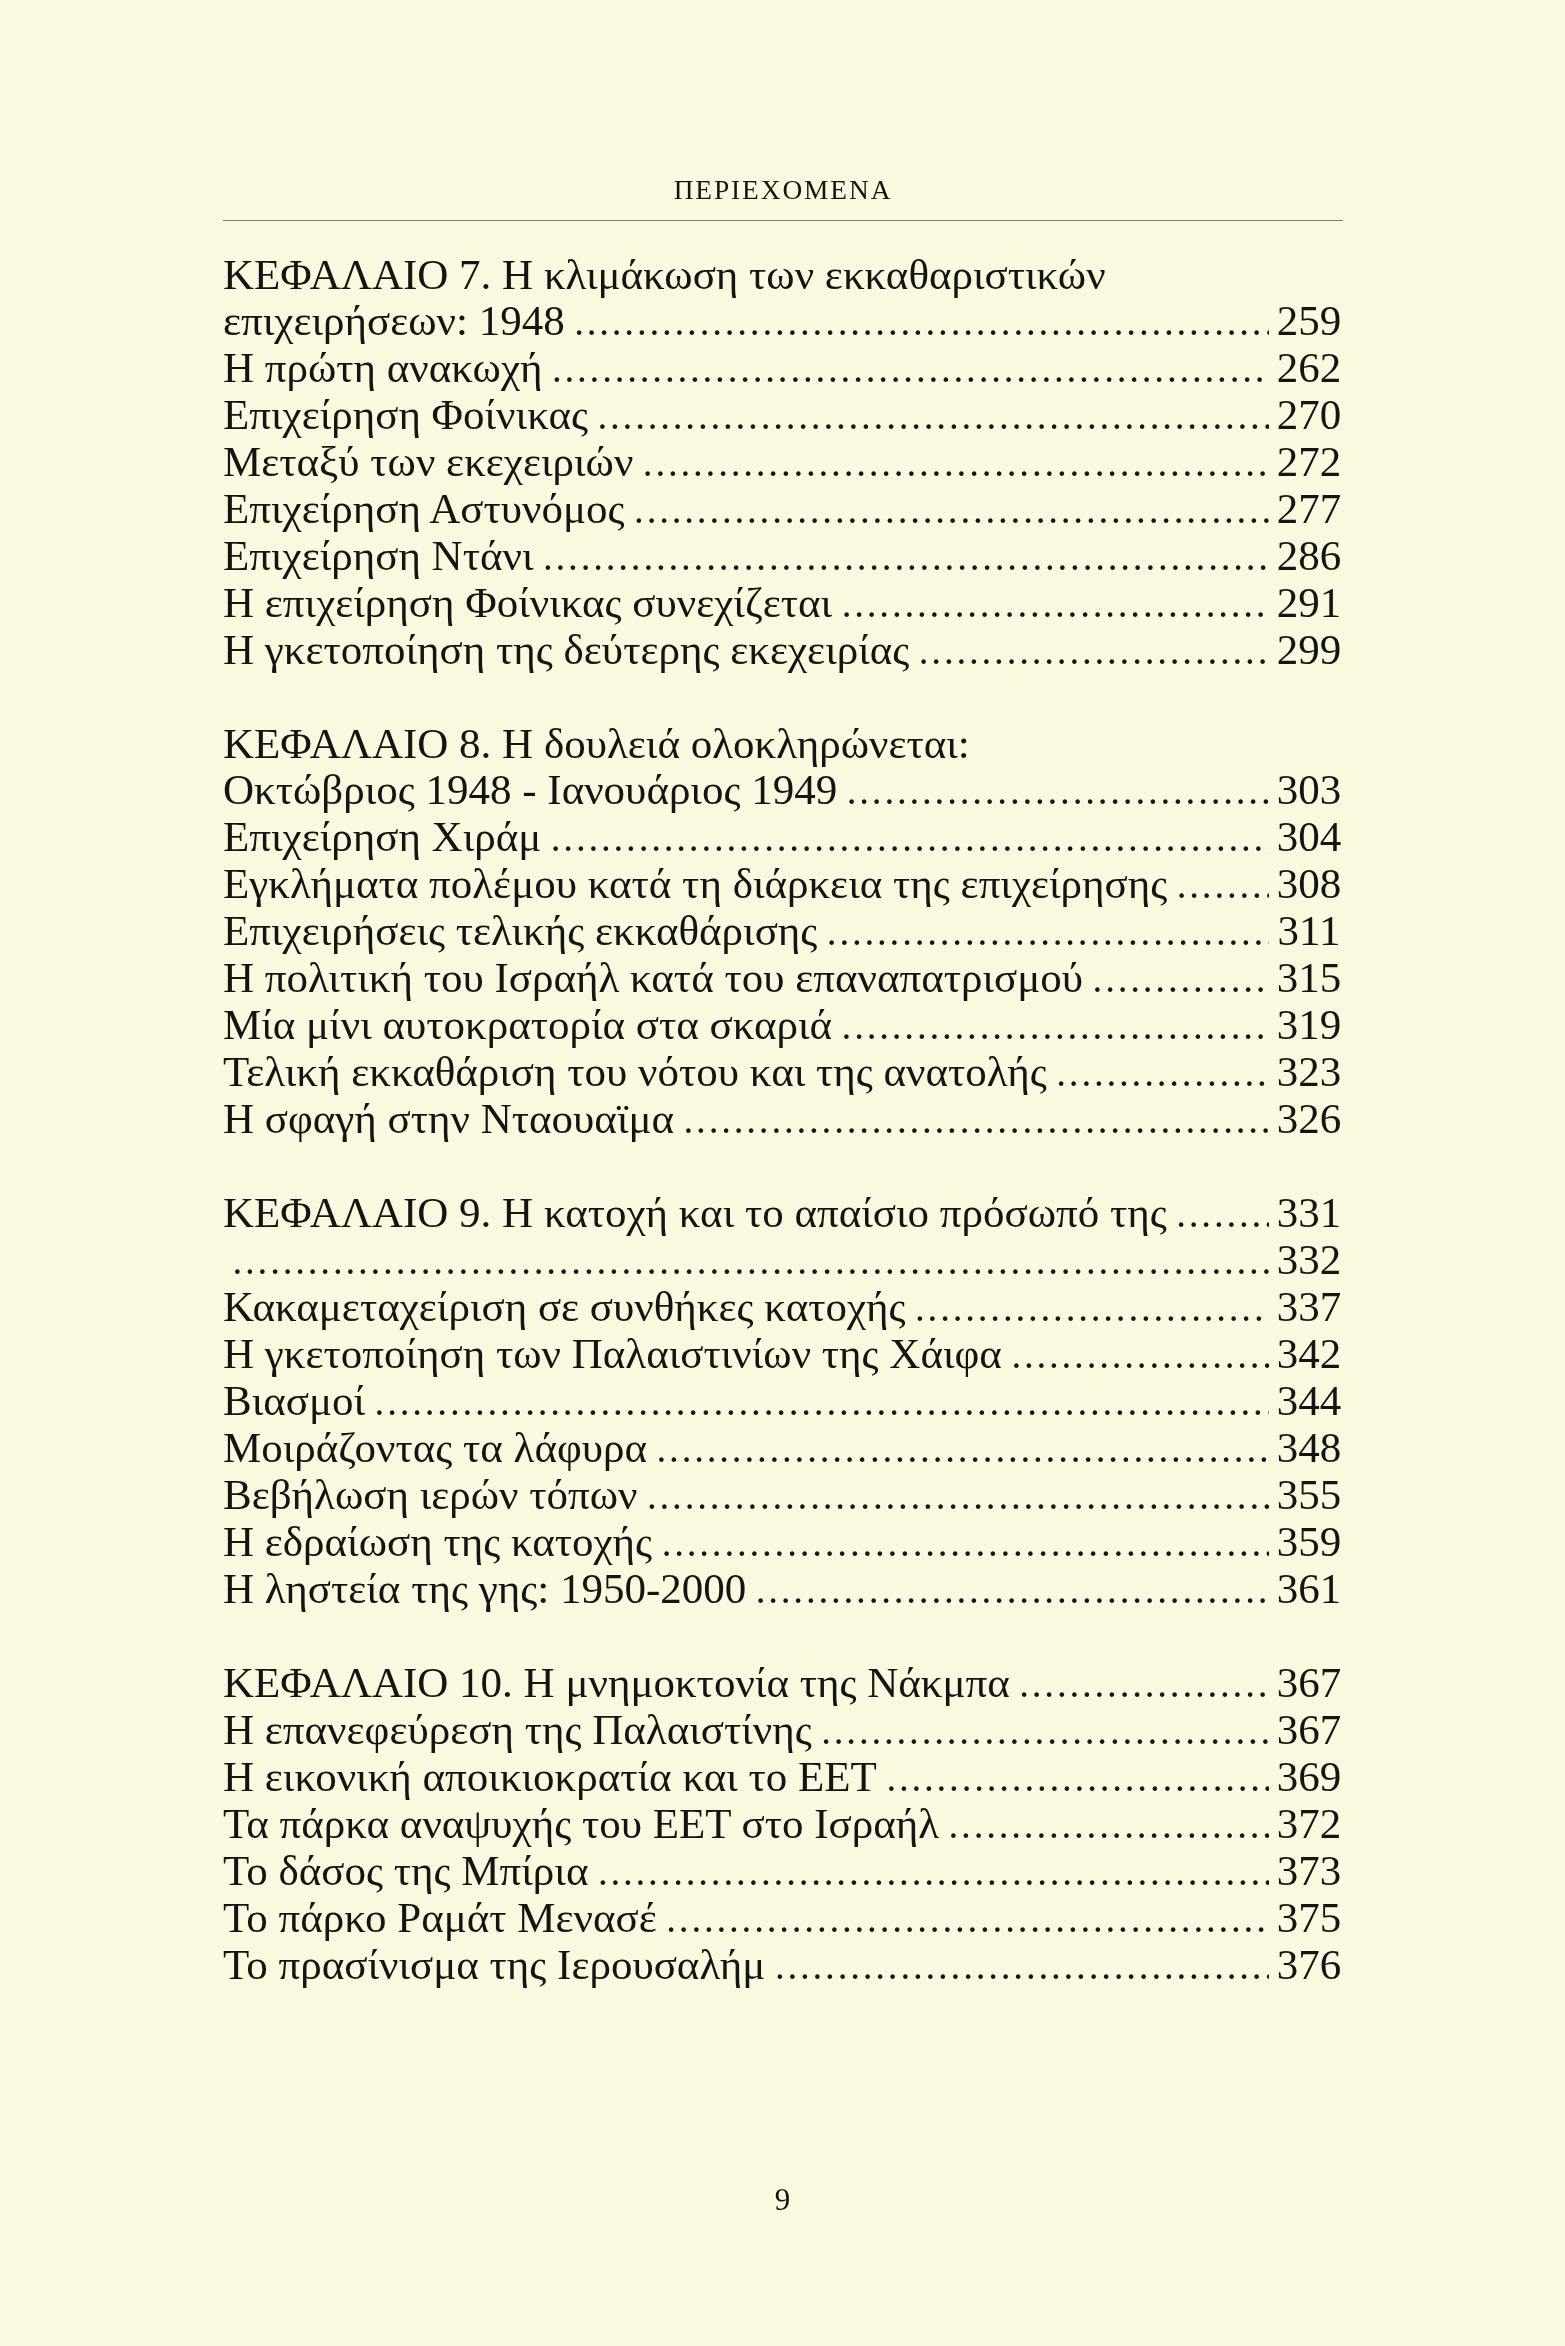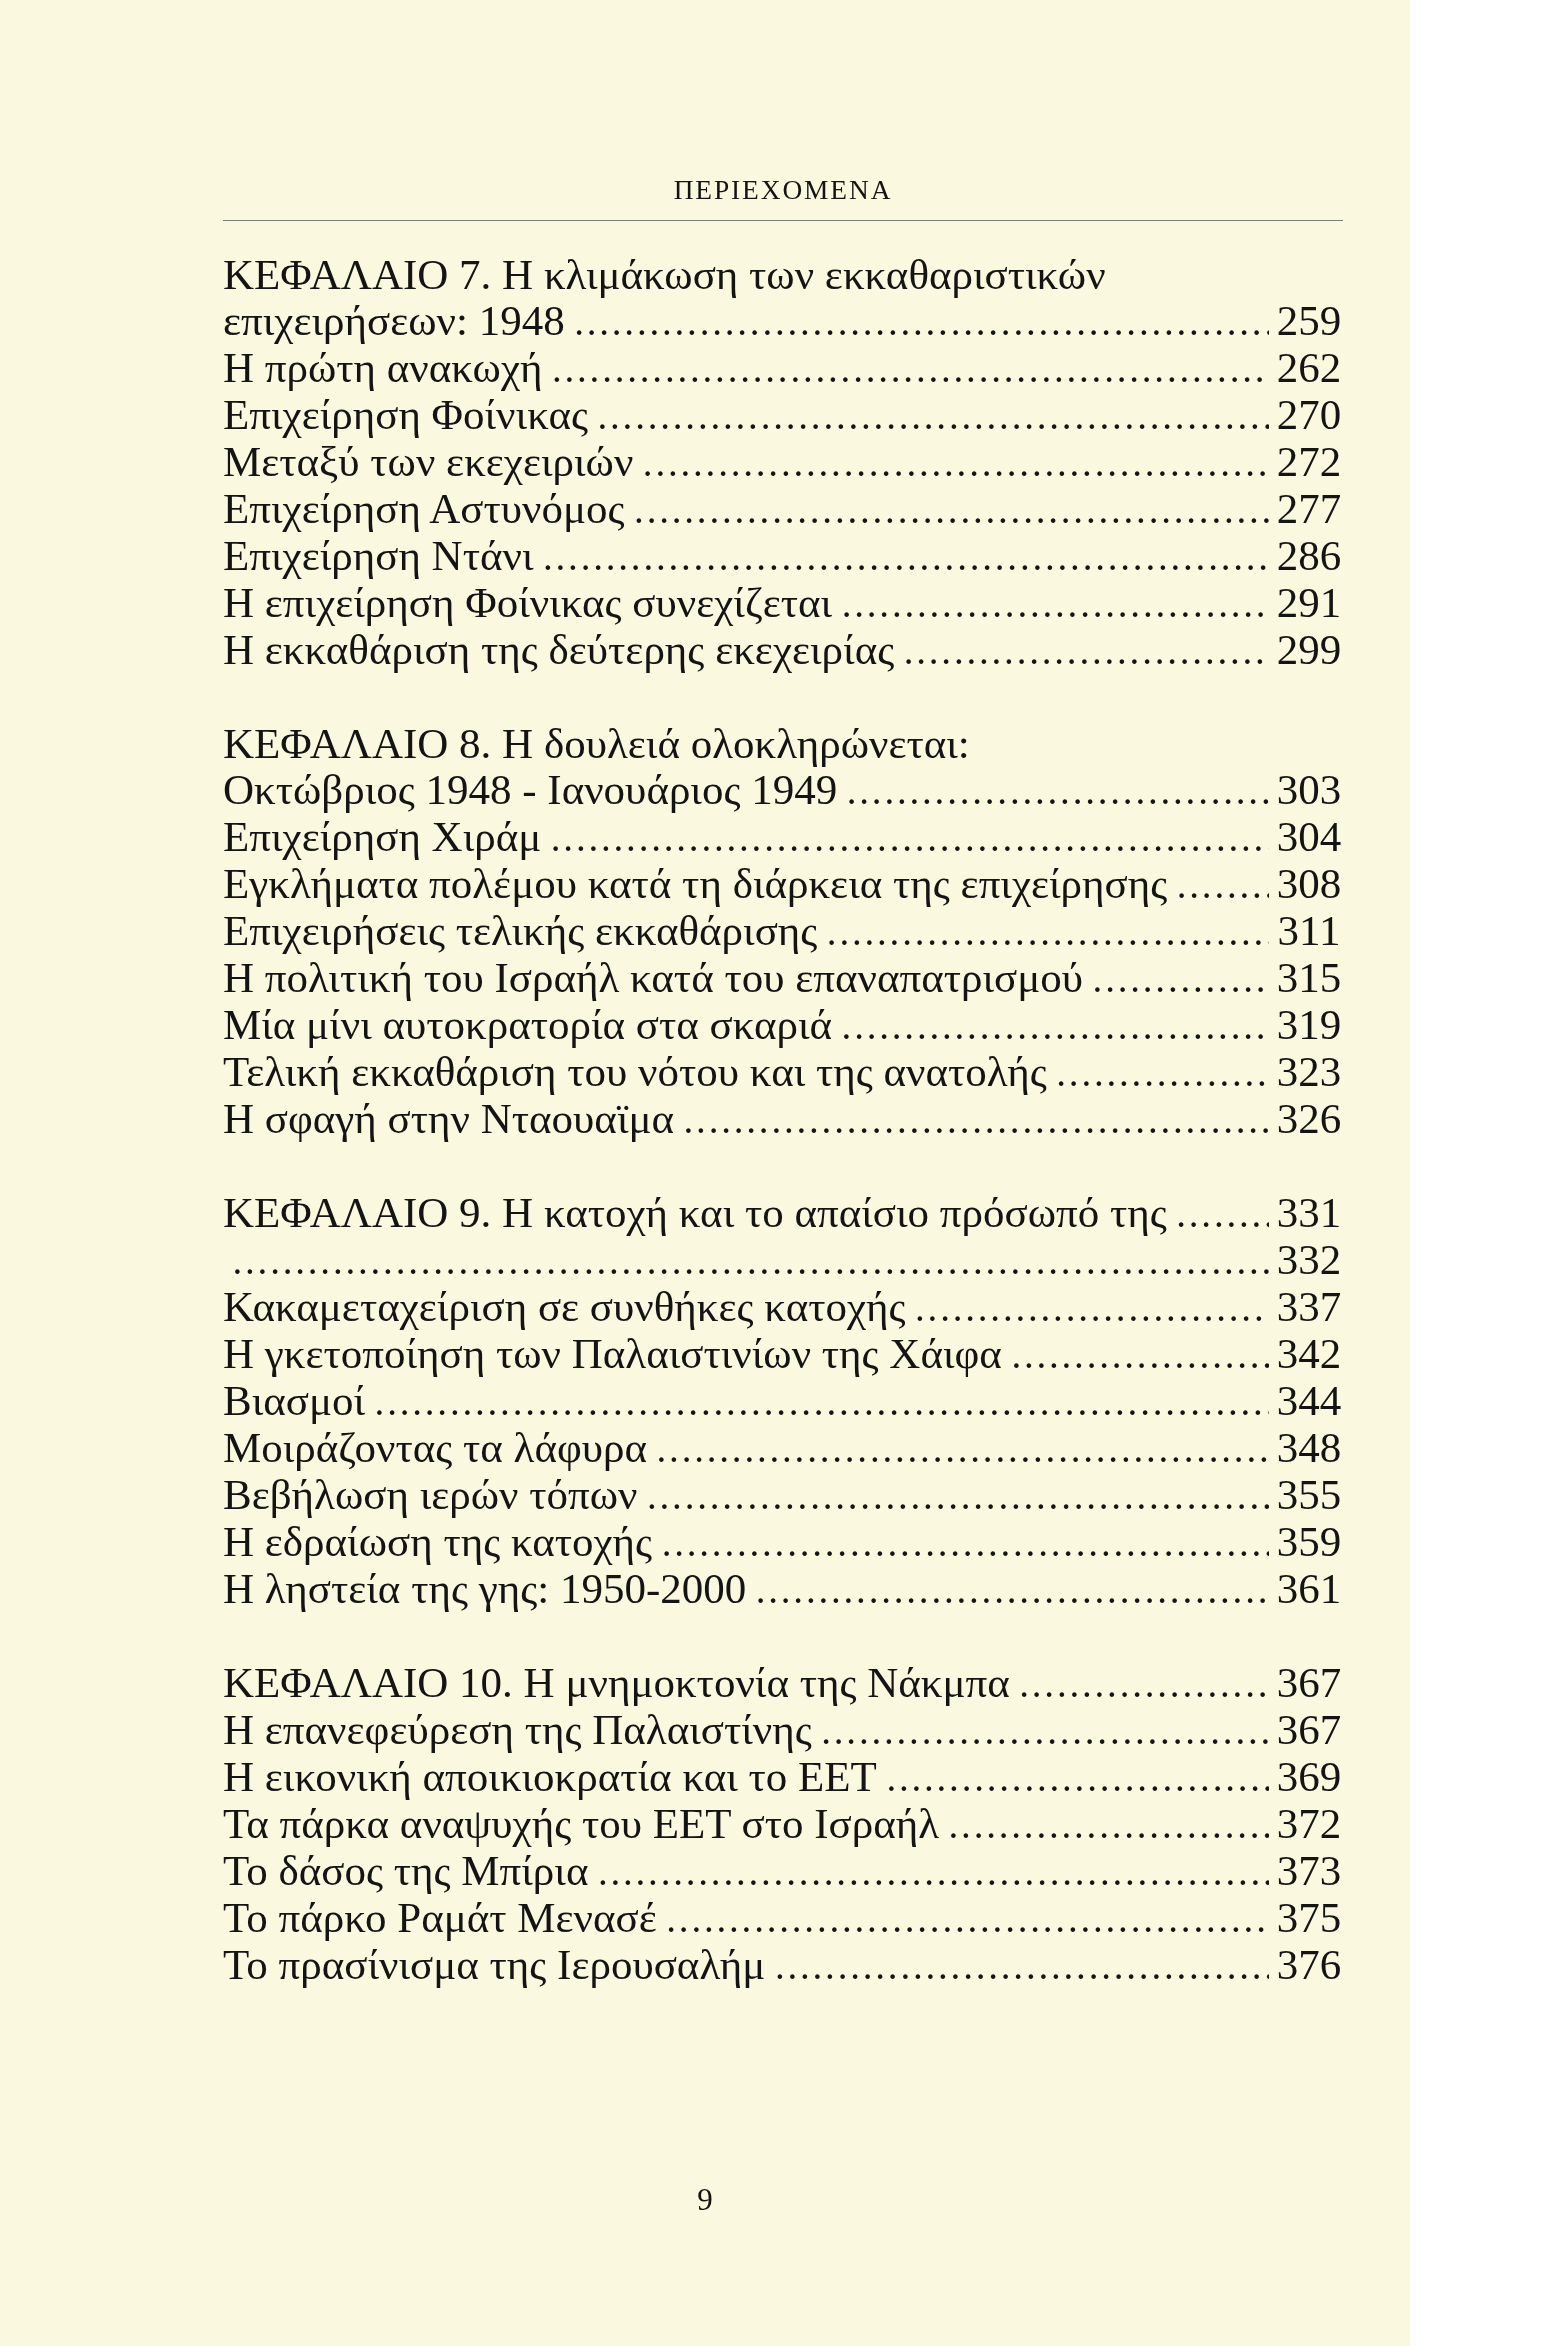--- a/index.html
+++ b/index.html
@@ -1,18 +1,18 @@
 <!DOCTYPE html>
 <html lang="el" style="font-size:15px"><head>
 <meta charset="utf-8">
 <style>
   html, body { margin: 0; padding: 0; }
   .page {
     position: relative;
-    width: 1410px;
+    width: 1565px;
     height: 2347px;
     background: #faf8df;
     color: #141414;
     font-family: "Liberation Serif", "DejaVu Serif", serif;
     overflow: hidden;
   }
   .content {
     position: absolute;
     left: 223px;
     top: 0;
@@ -107,21 +107,21 @@
             <span class="label">Επιχείρηση Ντάνι</span>
             <span class="dots"></span>
             <span class="pagenum">286</span>
           </div>
           <div class="row">
             <span class="label">Η επιχείρηση Φοίνικας συνεχίζεται</span>
             <span class="dots"></span>
             <span class="pagenum">291</span>
           </div>
           <div class="row">
-            <span class="label">Η εκκαθάριση της δεύτερης εκεχειρίας</span>
+            <span class="label">Η γκετοποίηση της δεύτερης εκεχειρίας</span>
             <span class="dots"></span>
             <span class="pagenum">299</span>
           </div>
           <div class="entries"></div>
         </div>
         <div class="chapter">
           <div class="row">
             <span class="label">ΚΕΦΑΛΑΙΟ 8. Η δουλειά ολοκληρώνεται:</span>
           </div>
           <div class="row">

